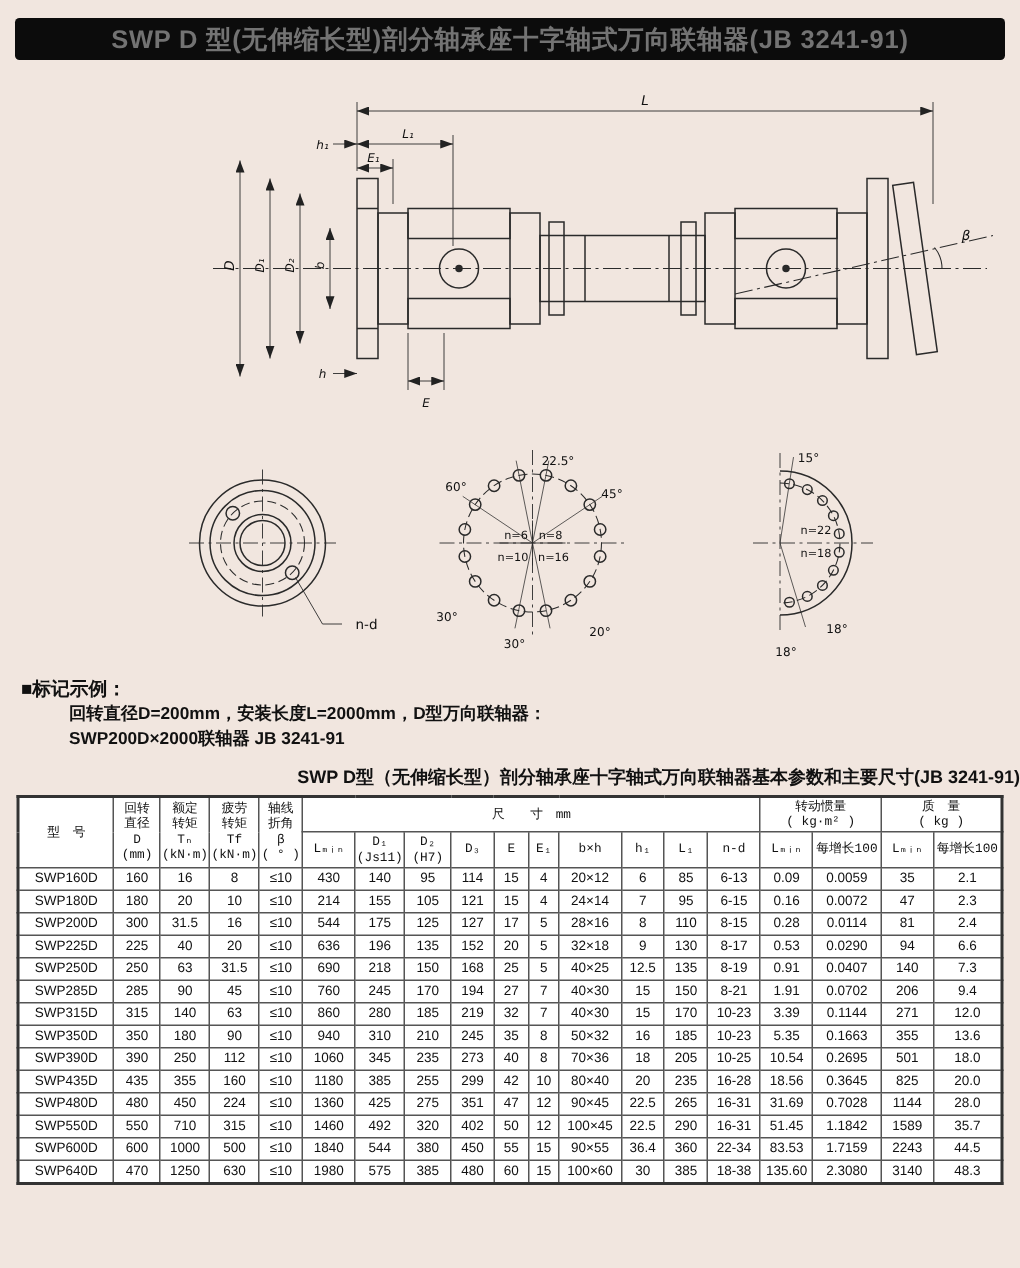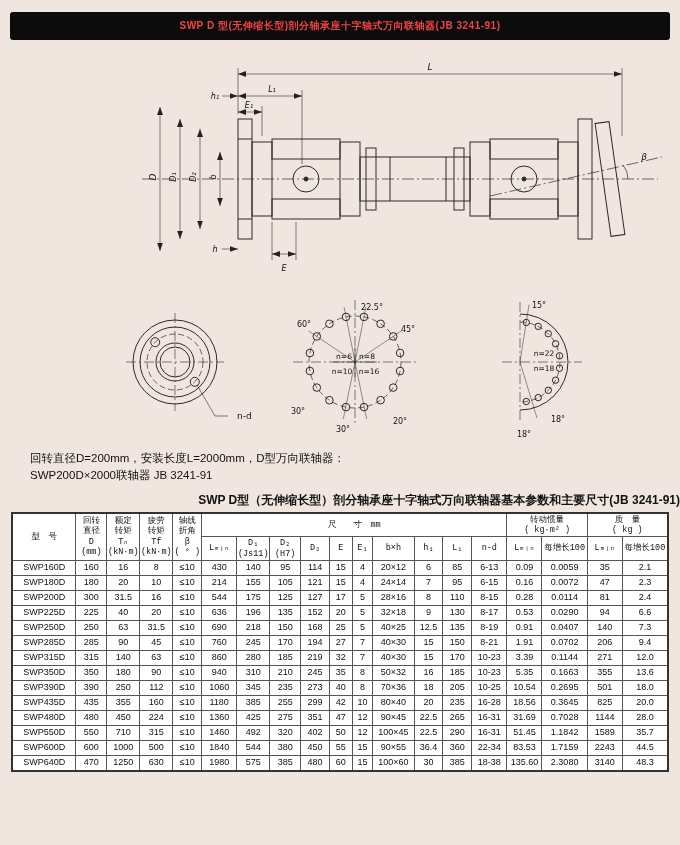--- a/index.html
+++ b/index.html
@@ -7,31 +7,31 @@
     width:680px;height:845px;
     background:#f1e6df;
     font-family:"Liberation Sans","DejaVu Sans",sans-serif;
     color:#111;
     overflow:hidden;
   }
   .titlebar{
     margin:12px 10px 4px 10px;
     height:28px;
     background:#0c0c0c;
-    color:#ef4444;
-    font-size:10px;
+    color:#737373;
+    font-size:17px;
     font-weight:bold;
     letter-spacing:.5px;
     display:flex;align-items:center;justify-content:center;
     border-radius:3px;
   }
   .drawing-wrap{margin:0 10px;}
   .marking{margin:2px 14px 0 14px;}
   .marking-heading{font-size:12.5px;font-weight:bold;}
-  .marking-line{font-size:11.5px;line-height:1.5;margin-left:16px;}
+  .marking-line{font-size:11.5px;line-height:1.5;margin-left:32px;font-weight:bold;}
   .table-title{
     text-align:right;font-size:12px;font-weight:bold;margin:7px 0 3px 0;
   }
   table.params{
     margin:0 auto;
     width:658px;
     border-collapse:collapse;
     background:#ffffff;
     table-layout:fixed;
     border:2px solid #333;
@@ -221,20 +221,21 @@
     <text x="529" y="264">15°</text>
     <text x="534" y="312" font-size="7.5">n=22</text>
     <text x="534" y="327" font-size="7.5">n=18</text>
     <text x="548" y="378">18°</text>
     <text x="514" y="393">18°</text>
   </g>
 </svg>
 </div>
 
 <div class="marking">
+  <div class="marking-heading">■标记示例：</div>
   <div class="marking-line">回转直径D=200mm，安装长度L=2000mm，D型万向联轴器：</div>
   <div class="marking-line">SWP200D×2000联轴器 JB 3241-91</div>
 </div>
 
 <div class="table-title">SWP D型（无伸缩长型）剖分轴承座十字轴式万向联轴器基本参数和主要尺寸(JB 3241-91)</div>
 
 <table class="params">
   <colgroup>
     <col style="width:62px">
       <col style="width:30px">

